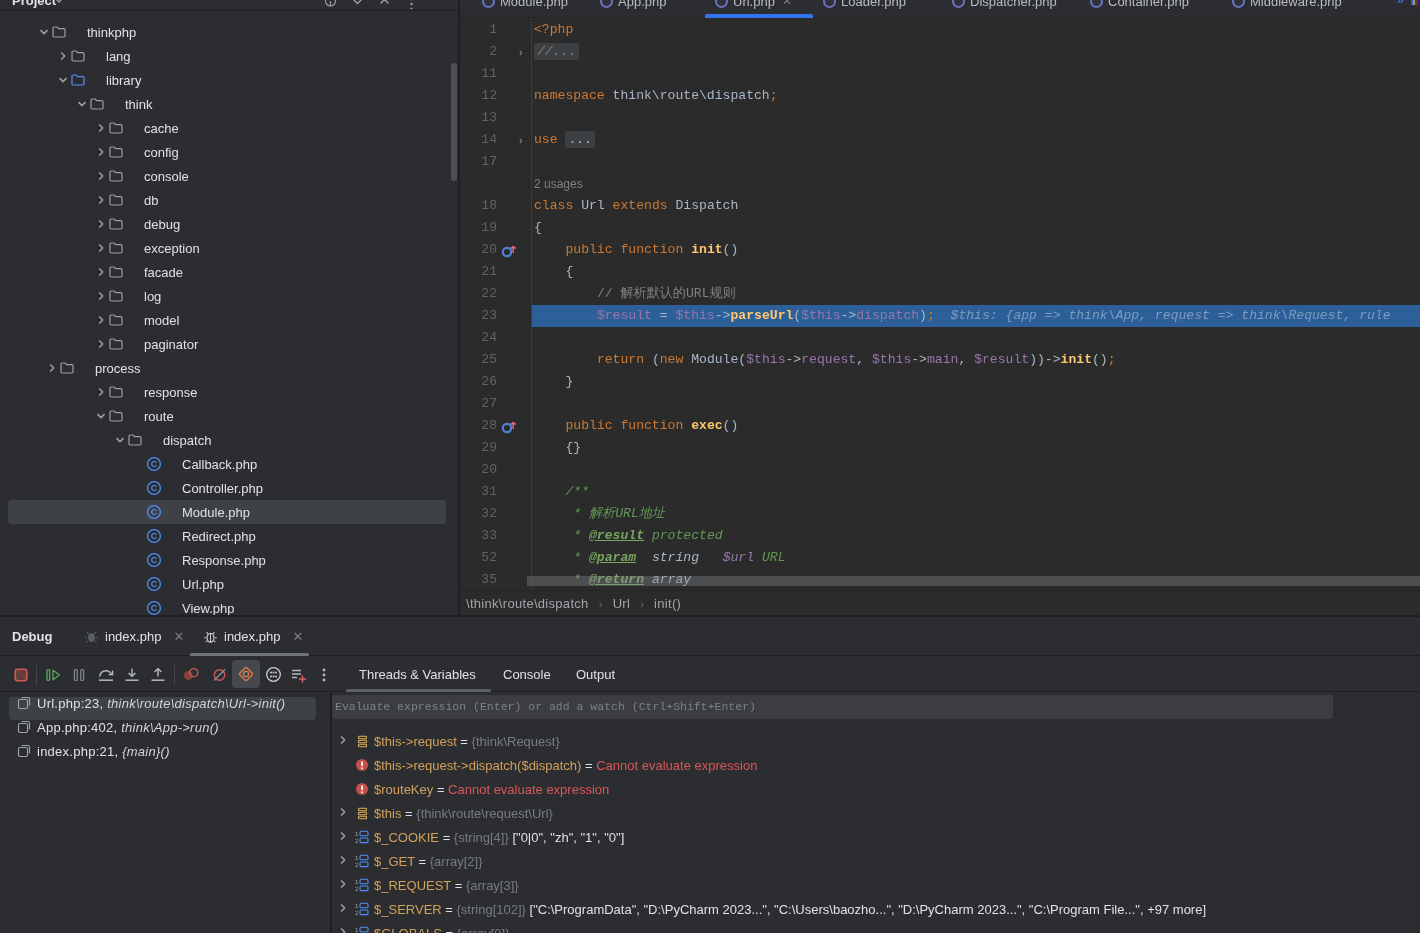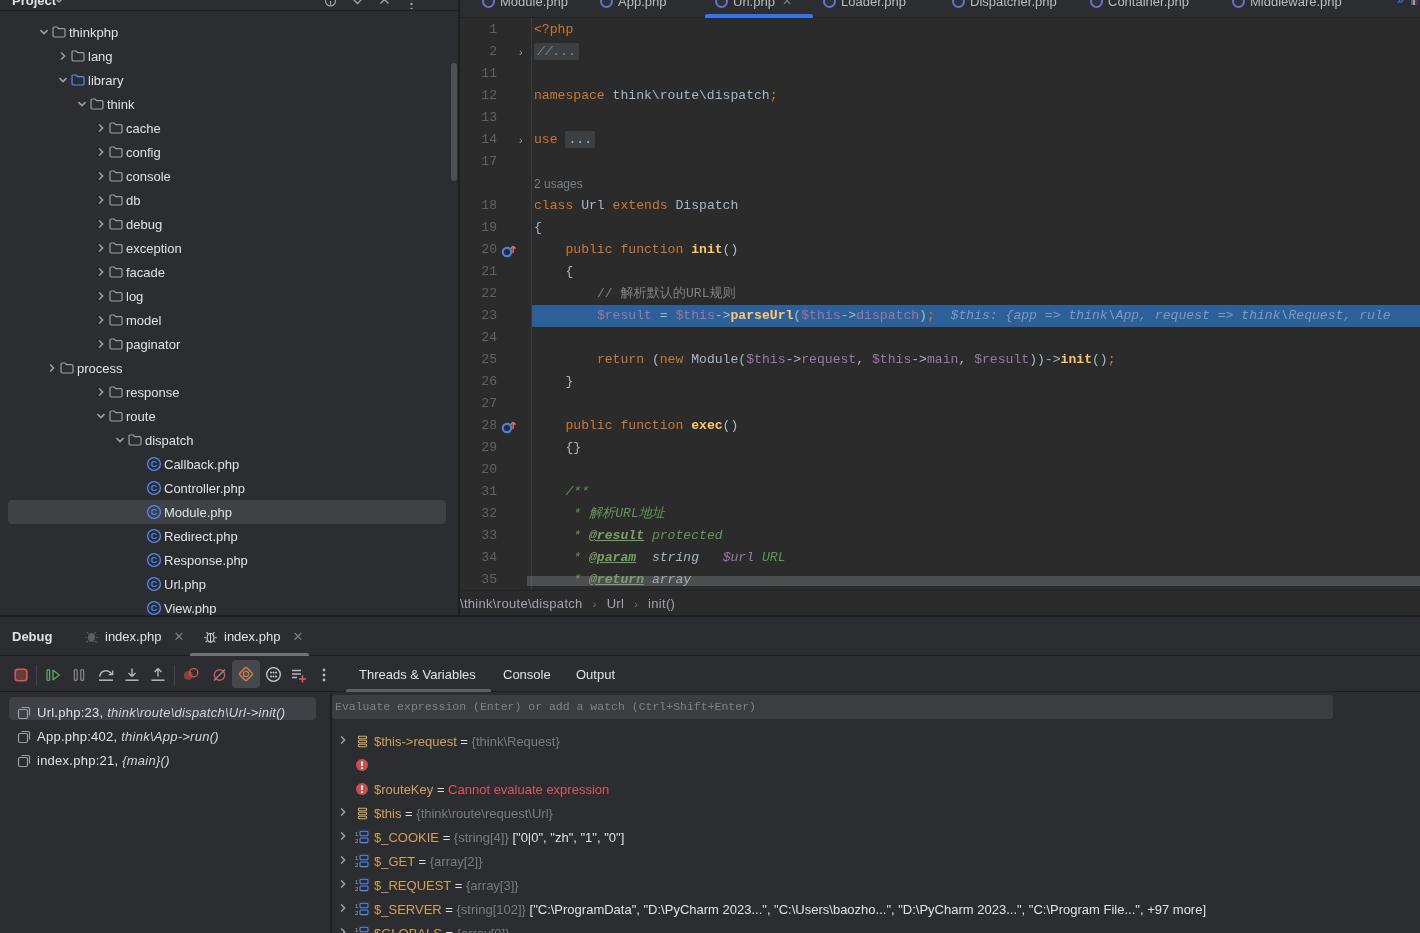--- a/index.html
+++ b/index.html
@@ -6,21 +6,21 @@
 body{position:relative;background:#2b2d30;font-family:"Liberation Sans",sans-serif;font-size:13px;color:#dfe1e5}
 
 #ppanel{position:absolute;left:0;top:0;width:458px;height:706px;background:#2b2d30}
 #phead{position:absolute;left:0;top:-8px;height:18px;line-height:18px;width:458px}
 #phead .t{position:absolute;left:12px;top:0;font-weight:bold;color:#dfe1e5}
 #phead svg{position:absolute;top:3px}
 #pline{position:absolute;left:0;top:10px;width:458px;height:1px;background:#1e1f22}
 .trow{position:absolute;left:0;width:458px;height:24px;display:flex;align-items:center;color:#dfe1e5}
 .chev{width:14px;height:24px;display:flex;align-items:center;justify-content:center;color:#9da0a8;flex:none}
 .ticon{width:16px;height:16px;flex:none;display:flex;align-items:center;justify-content:center}
-.tlabel{margin-left:2px;white-space:nowrap}
+.tlabel{margin-left:20px;white-space:nowrap}
 #tsel{position:absolute;left:8px;top:500px;width:438px;height:24px;background:#3e4145;border-radius:4px}
 #tscroll{position:absolute;left:451px;top:63px;width:6px;height:118px;background:#595c60;border-radius:3px;opacity:.75}
 
 #editor{position:absolute;left:460px;top:0;width:960px;height:615px;background:#2b2b2b}
 #vborder{position:absolute;left:458px;top:0;width:2px;height:615px;background:#1e1f22}
 #tabbar{position:absolute;left:0;top:0;width:960px;height:18px;background:#2b2d30;border-bottom:1px solid #222326}
 .etab{position:absolute;top:-11px;height:24px;display:flex;align-items:center;color:#b9bcc2}
 .etab .ei{width:13px;height:13px;border-radius:50%;border:2.5px solid #6a71c4;background:#2f3038;margin-right:5px;flex:none}
 .etab .x{color:#7c7f86;margin-left:7px;font-size:12px}
 #tabul{position:absolute;left:245px;top:14px;width:108px;height:4px;background:#3574f0;border-radius:2px 2px 0 0}
@@ -44,21 +44,21 @@
 #dtabs{position:absolute;left:0;top:0;width:1420px;height:39px;border-bottom:1px solid #1e1f22}
 #dtoolrow{position:absolute;left:0;top:40px;width:1420px;height:35px;border-bottom:1px solid #1e1f22}
 #dtabul{position:absolute;left:190px;top:36px;width:119px;height:3px;background:#6f7276;border-radius:2px 2px 0 0}
 #ttabul{position:absolute;left:346px;top:72px;width:145px;height:3px;background:#5c5f64;border-radius:2px 2px 0 0}
 .dtab{position:absolute;top:0;height:39px;display:flex;align-items:center;color:#dfe1e5}
 .dtab .x{color:#7c7f86;margin-left:12px;font-size:13px}
 .ttl{position:absolute;top:40px;height:35px;line-height:35px;color:#dfe1e5}
 .tico{position:absolute;top:40px;height:35px;display:flex;align-items:center}
 
 #fsel{position:absolute;left:9px;top:80px;width:307px;height:23px;background:#3e4145;border-radius:4px}
-.frow{position:absolute;height:24px;display:flex;align-items:flex-end;white-space:nowrap;letter-spacing:.25px}
+.frow{position:absolute;height:24px;display:flex;align-items:flex-start;white-space:nowrap;letter-spacing:.25px}
 .frow i{font-style:italic;color:#d3d5d9}
 #fsplit{position:absolute;left:330px;top:76px;width:2px;height:240px;background:#1e1f22}
 
 #evalbar{position:absolute;left:332px;top:78px;width:1001px;height:24px;background:#3b3d40;border-radius:3px}
 #evalbar span{position:absolute;left:3px;top:0;line-height:24px;color:#7d828a;font-family:"Liberation Mono",monospace;font-size:11.5px}
 .vrow{position:absolute;height:24px;display:flex;align-items:center;white-space:nowrap;font-family:"Liberation Sans",sans-serif;font-size:13px;color:#bcbec4}
 .vrow .vc{width:14px;text-align:center;color:#9da0a8;flex:none;font-family:"Liberation Sans",sans-serif;font-size:11px}
 .vrow .vi{width:16px;height:16px;margin:0 2px 0 4px;flex:none;display:flex;align-items:center;justify-content:center}
 .vn{color:#d0a15c}.vg{color:#787c82}.vw{color:#dfe1e5}.vr{color:#d95757}
 </style></head>
@@ -481,27 +481,27 @@
 <div class="cl" style="top:415px">    <span class="o">public function</span> <span class="m">exec</span>()</div>
 <div class="ln" style="top:437px;left:0">29</div>
 <div class="cl" style="top:437px">    {}</div>
 <div class="ln" style="top:459px;left:0">20</div>
 <div class="ln" style="top:481px;left:0">31</div>
 <div class="cl" style="top:481px">    <span class="dc">/**</span></div>
 <div class="ln" style="top:503px;left:0">32</div>
 <div class="cl" style="top:503px">    <span class="dc"> * 解析URL地址</span></div>
 <div class="ln" style="top:525px;left:0">33</div>
 <div class="cl" style="top:525px">    <span class="dc"> * </span><span class="dt">@result</span><span class="dc"> protected</span></div>
-<div class="ln" style="top:547px;left:0">34</div>
+<div class="ln" style="top:547px;left:0">52</div>
 <div class="cl" style="top:547px">    <span class="dc"> * </span><span class="dt">@param</span><span class="dc">  </span><span class="di">string</span><span class="dc">   </span><span class="dv">$url</span><span class="dc"> URL</span></div>
 <div class="ln" style="top:569px;left:0">35</div>
 <div class="cl" style="top:569px">    <span class="dc"> * </span><span class="dt">@return</span><span class="di"> array</span></div>
     </div>
   <div id="hscroll"></div>
-  <div id="crumbs"><span style="">\think\route\dispatch</span><span class="s">›</span>Url<span class="s">›</span>init()</div>
+  <div id="crumbs"><span style="margin-left:6px">\think\route\dispatch</span><span class="s">›</span>Url<span class="s">›</span>init()</div>
 </div>
 
 <div id="debug">
   <div id="dtabs">
     <span style="position:absolute;left:12px;top:0;height:39px;line-height:39px;font-weight:bold;color:#dfe1e5">Debug</span>
       <div class="dtab" style="left:84px">
         <svg width="15" height="15" viewBox="0 0 15 15" style="margin-right:6px">
           <ellipse cx="7.5" cy="8.5" rx="3.6" ry="4.6" fill="#5b5e63"></ellipse>
           <path d="M4.5 4.5L3 3M10.5 4.5L12 3M2.8 8.5H1M14 8.5h-1.8M4 12l-1.6 1.4M11 12l1.6 1.4" stroke="#5b5e63" stroke-width="1.1"></path>
         </svg>
@@ -652,20 +652,21 @@
       </div>
 <div class="vrow" style="left:336px;top:136px">
         <span class="vc"></span>
         <span class="vi">
           <svg width="14" height="14" viewBox="0 0 14 14">
             <circle cx="7" cy="7" r="6" fill="#c94f4f"></circle>
             <rect x="6.2" y="3.2" width="1.7" height="5" rx="0.8" fill="#fff"></rect>
             <circle cx="7" cy="10.2" r="1" fill="#fff"></circle>
           </svg>
         </span>
+        <span style="margin-left:2px"><span class="vn">$this-&gt;request-&gt;dispatch($dispatch)</span><span class="vw"> = </span><span class="vr">Cannot evaluate expression</span></span>
       </div>
 <div class="vrow" style="left:336px;top:160px">
         <span class="vc"></span>
         <span class="vi">
           <svg width="14" height="14" viewBox="0 0 14 14">
             <circle cx="7" cy="7" r="6" fill="#c94f4f"></circle>
             <rect x="6.2" y="3.2" width="1.7" height="5" rx="0.8" fill="#fff"></rect>
             <circle cx="7" cy="10.2" r="1" fill="#fff"></circle>
           </svg>
         </span>

